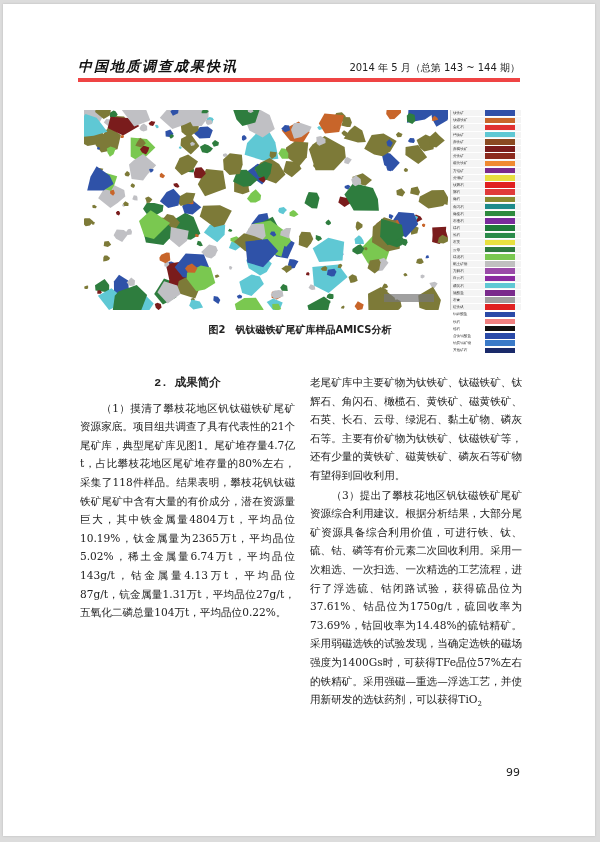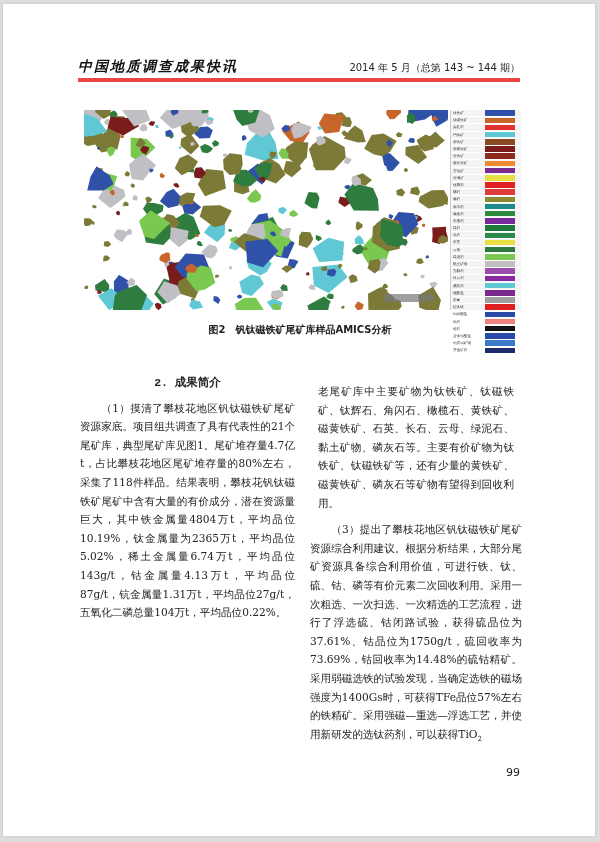--- a/index.html
+++ b/index.html
@@ -13,21 +13,21 @@
   .legend { position:absolute; left:366px; top:0; width:70px; height:200px; background:#f4f4f4; border-left:1px solid #ccc; }
   .leg-row { height:6.2px; display:flex; align-items:center; border-bottom:0.5px solid #fff; }
   .leg-label { width:32px; font-size:3.6px; line-height:6px; color:#333; font-family:"DejaVu Sans", sans-serif; white-space:nowrap; overflow:hidden; padding-left:2px; }
   .leg-sw { width:30px; height:5.5px; }
   .caption { position:absolute; left:0; width:600px; top:323px; text-align:center; font-family:"DejaVu Sans", sans-serif; font-size:10px; font-weight:bold; color:#222; }
   .col { position:absolute; font-size:10.6px; line-height:18.6px; color:#222; text-align:justify; }
   .col-left { left:80px; top:374px; width:215px; }
   .col-right { left:310px; top:374px; width:212px; }
   .sec-title { text-align:center; font-weight:bold; font-size:11.5px; margin-bottom:6px;font-family:Liberation Mono, monospace; }
   .para { text-indent:2em; margin:0; }
-  .cont { margin:8px; }
+  .cont { margin:0;font-family:Liberation Serif, serif; }
   .pagenum { position:absolute; left:506px; top:766px; font-family:"DejaVu Sans", sans-serif; font-size:11px; color:#222; }
   sub { font-size:7px; }
 </style>
 </head>
 <body>
 
 <div class="page"></div>
 
 <div class="header">
   <span class="journal">中国地质调查成果快讯</span>

